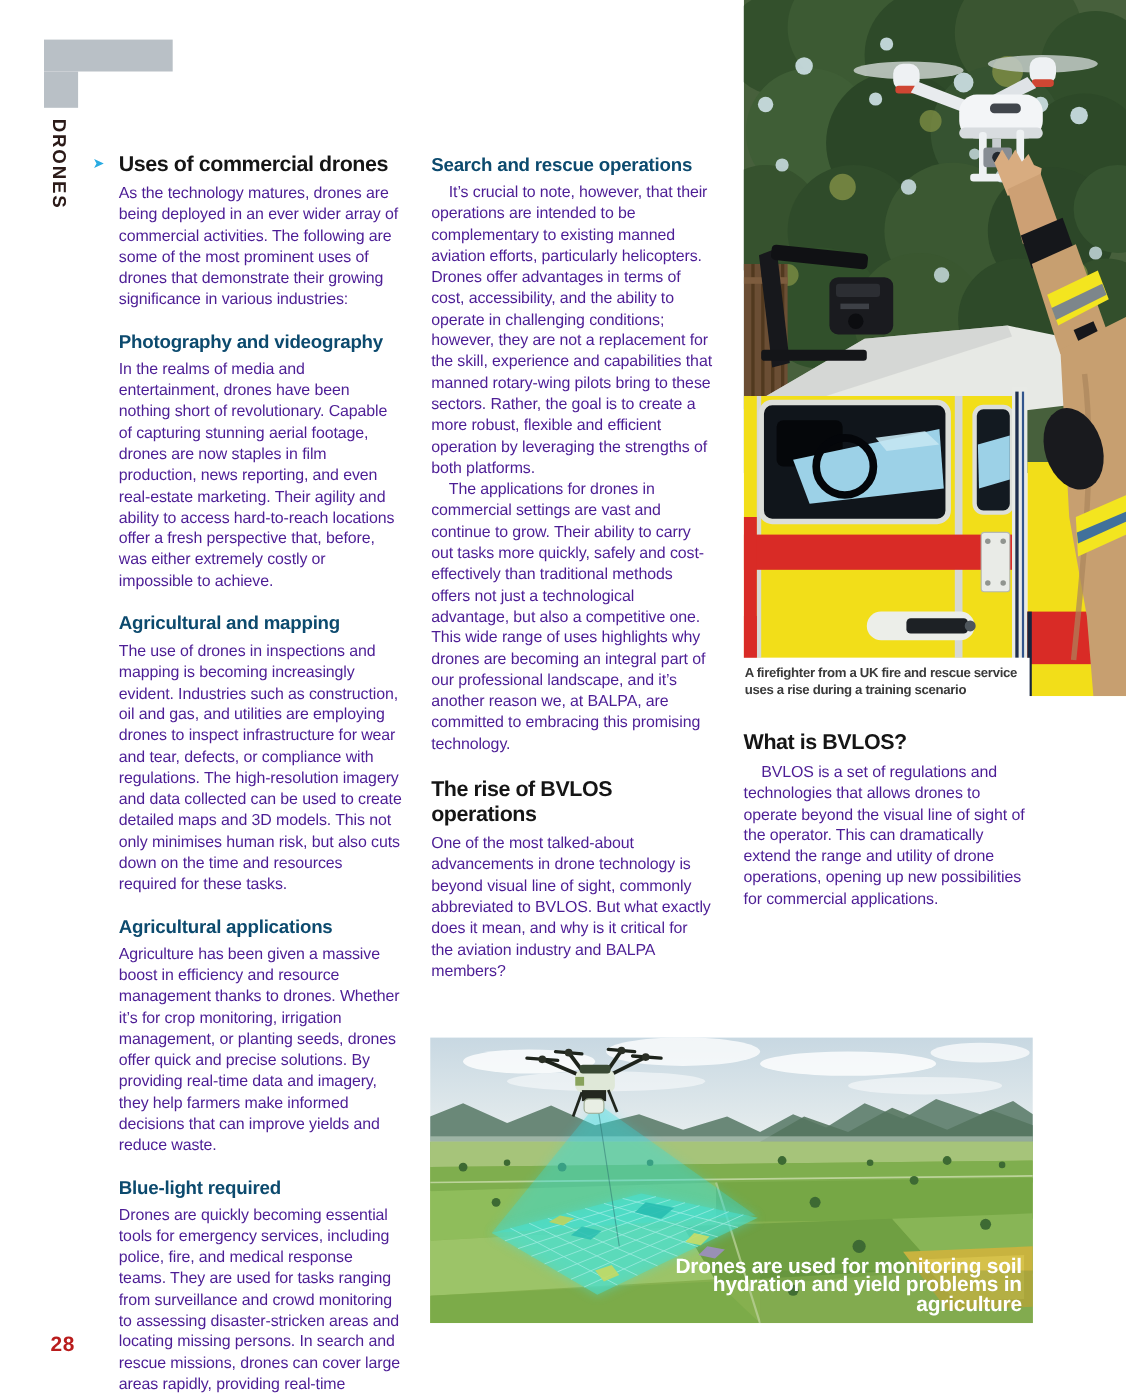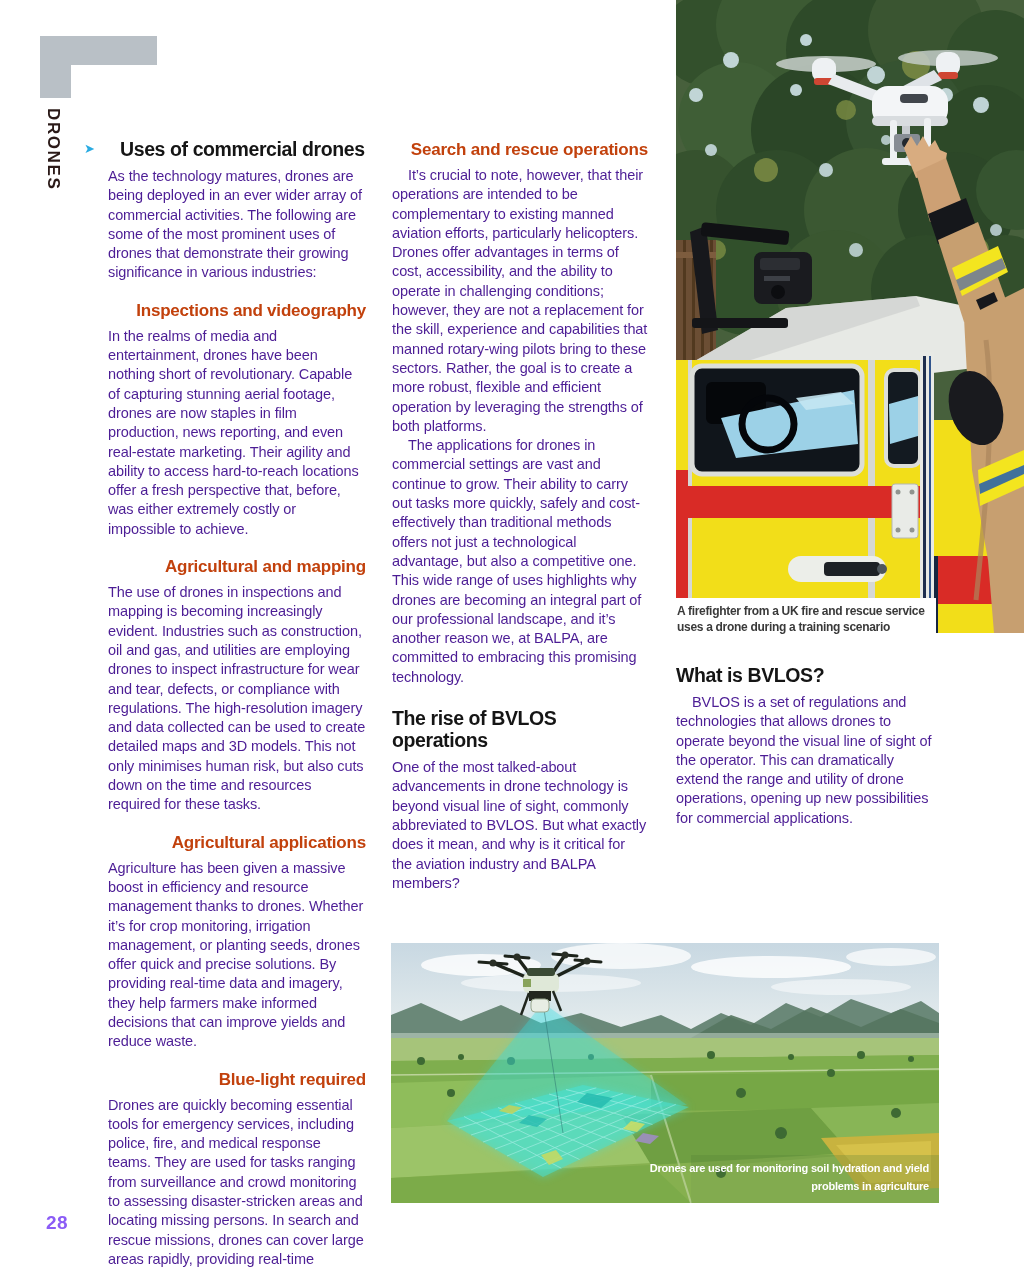--- a/index.html
+++ b/index.html
@@ -20,61 +20,61 @@
     font-size:17px;font-weight:bold;letter-spacing:1.6px;color:#2b1a18;
     white-space:nowrap;
   }
 
   .bullet{left:84px;top:141px;font-size:13px;color:#29abe2;}
 
   .col{width:258px;}
   .col p{margin:0;font-size:14.5px;line-height:19.3px;color:#4c1d95;letter-spacing:-0.1px;}
   .col p.indent{text-indent:16px;}
   h1.lead,h3.blackhead{
-    font-size:19.5px;line-height:22px;color:#151515;margin:0 0 7px 12px;
+    font-size:19.5px;line-height:22px;color:#151515;margin:0 0 7px 0;
     letter-spacing:-0.4px;font-weight:bold;
   }
   h3.blackhead{margin:20px 0 7px 0;}
   h2.cyan{
-    font-size:17px;line-height:20px;color:#c2410c;margin:18px 0 6px 0;
-    letter-spacing:-0.2px;font-weight:bold;text-align:right;
+    font-size:17px;line-height:20px;color:#0c4a6e;margin:18px 0 6px 0;
+    letter-spacing:-0.2px;font-weight:bold;
   }
   .col > :first-child{margin-top:0;}
 
   .photo{overflow:hidden;}
   .photo svg{display:block;}
 
   .ff-caption-box{left:676px;top:598px;width:260px;height:36px;background:#ffffff;}
   .ff-caption{
     left:677px;top:603px;width:258px;
     font-size:12px;line-height:16px;font-weight:bold;color:#3a3a3a;letter-spacing:-0.3px;
   }
 
   .ag-caption{
     right:10px;bottom:8px;max-width:320px;text-align:right;
-    font-size:11px;line-height:17.5px;font-weight:bold;color:#ffffff;letter-spacing:-0.2px;
-  }
-
-  .page-num{left:46px;top:1212px;font-size:19px;font-weight:bold;color:#8b5cf6;letter-spacing:0.5px;}
+    font-size:19px;line-height:17.5px;font-weight:bold;color:#ffffff;letter-spacing:-0.2px;
+  }
+
+  .page-num{left:46px;top:1212px;font-size:19px;font-weight:bold;color:#b91c1c;letter-spacing:0.5px;}
 </style>
 </head>
 <body>
 
 <div class="abs corner-top"></div>
 <div class="abs corner-leg"></div>
 
 <div class="abs v-label">DRONES</div>
 
 <span class="abs bullet">➤</span>
 
 <div class="abs col" style="left:108px;top:138px;">
   <h1 class="lead">Uses of commercial drones</h1>
   <p>As the technology matures, drones are being deployed in an ever wider array of commercial activities. The following are some of the most prominent uses of drones that demonstrate their growing significance in various industries:</p>
 
-  <h2 class="cyan">Inspections and videography</h2>
+  <h2 class="cyan">Photography and videography</h2>
   <p>In the realms of media and entertainment, drones have been nothing short of revolutionary. Capable of capturing stunning aerial footage, drones are now staples in film production, news reporting, and even real-estate marketing. Their agility and ability to access hard-to-reach locations offer a fresh perspective that, before, was either extremely costly or impossible to achieve.</p>
 
   <h2 class="cyan">Agricultural and mapping</h2>
   <p>The use of drones in inspections and mapping is becoming increasingly evident. Industries such as construction, oil and gas, and utilities are employing drones to inspect infrastructure for wear and tear, defects, or compliance with regulations. The high-resolution imagery and data collected can be used to create detailed maps and 3D models. This not only minimises human risk, but also cuts down on the time and resources required for these tasks.</p>
 
   <h2 class="cyan">Agricultural applications</h2>
   <p>Agriculture has been given a massive boost in efficiency and resource management thanks to drones. Whether it’s for crop monitoring, irrigation management, or planting seeds, drones offer quick and precise solutions. By providing real-time data and imagery, they help farmers make informed decisions that can improve yields and reduce waste.</p>
 
   <h2 class="cyan">Blue-light required</h2>
   <p>Drones are quickly becoming essential tools for emergency services, including police, fire, and medical response teams. They are used for tasks ranging from surveillance and crowd monitoring to assessing disaster-stricken areas and locating missing persons. In search and rescue missions, drones can cover large areas rapidly, providing real-time information that can be crucial in life-or-death situations.</p>
@@ -213,21 +213,21 @@
     <polygon points="288,318 348,288 348,633 318,633 312,560 296,470" fill="#c79f70"></polygon>
     <path d="M310,340 C320,420 308,520 300,600" stroke="#ab865c" stroke-width="5" fill="none" opacity=".7"></path>
     <ellipse cx="300" cy="408" rx="26" ry="38" transform="rotate(-18 300 408)" fill="#191a1e"></ellipse>
     <polygon points="302,470 348,450 348,486 304,506" fill="#f3e51f"></polygon>
     <polygon points="303,484 348,465 348,474 304,494" fill="#41719b"></polygon>
   </g>
 </svg>
 </div>
 
 <div class="abs ff-caption-box"></div>
-<div class="abs ff-caption">A firefighter from a UK fire and rescue service uses a drone during a training scenario</div>
+<div class="abs ff-caption">A firefighter from a UK fire and rescue service uses a rise during a training scenario</div>
 
 <div class="abs col" style="left:676px;top:664px;width:262px;">
   <h3 class="blackhead" style="margin-top:0;">What is BVLOS?</h3>
   <p class="indent">BVLOS is a set of regulations and technologies that allows drones to operate beyond the visual line of sight of the operator. This can dramatically extend the range and utility of drone operations, opening up new possibilities for commercial applications.</p>
 </div>
 
 <div class="abs photo" style="left:391px;top:943px;width:548px;height:260px;">
 <svg width="548" height="260" viewBox="0 0 548 260" xmlns="http://www.w3.org/2000/svg">
   <defs>
     <linearGradient id="skyg" x1="0" y1="0" x2="0" y2="1">

